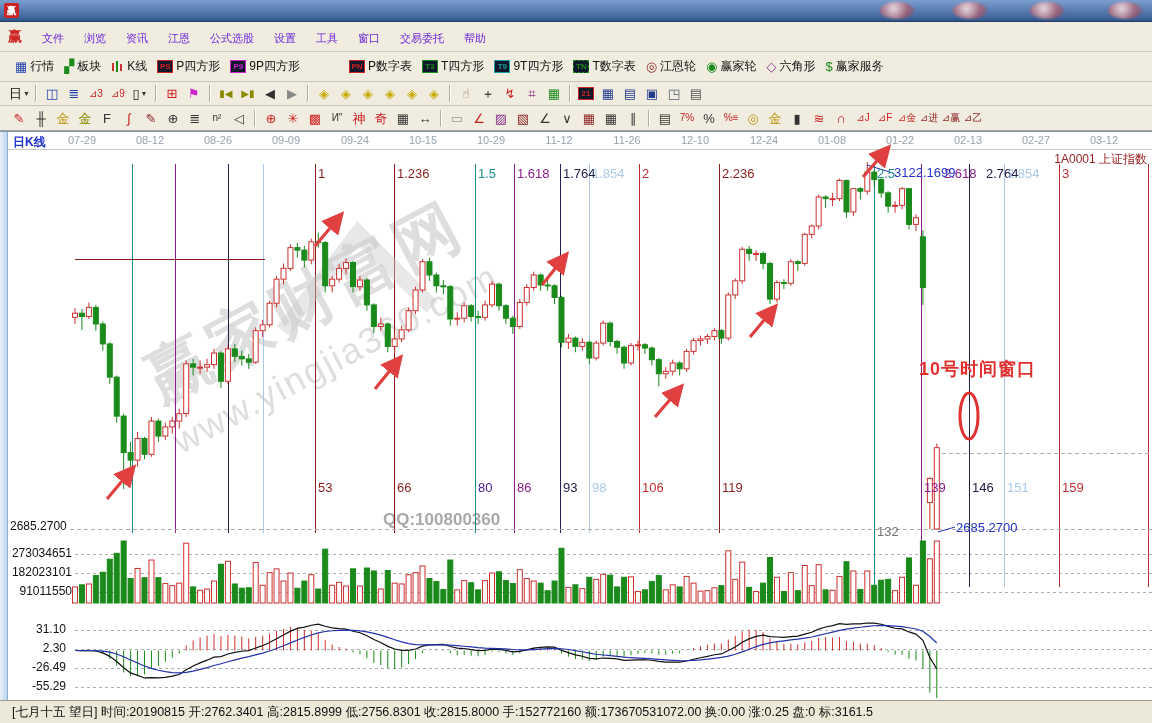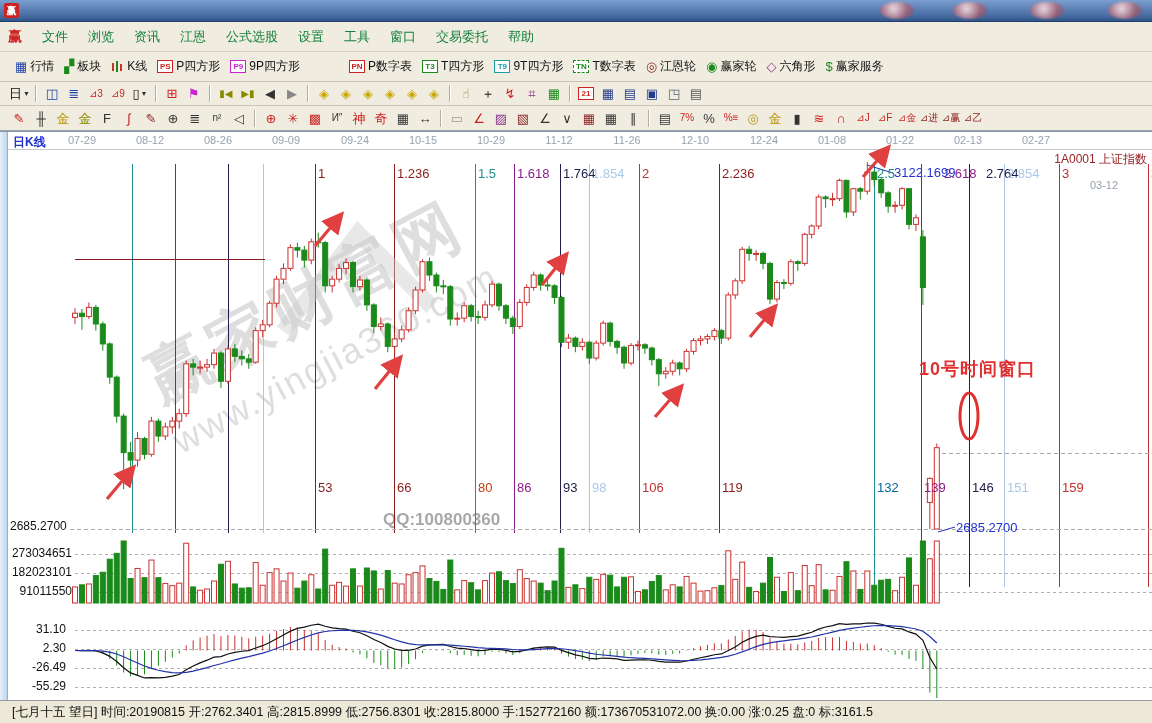--- a/index.html
+++ b/index.html
@@ -14,33 +14,33 @@
   .tb-logo{width:15px;height:15px;margin:0 5px 0 4px;background:#cc2222;color:#fff;
     font-size:10px;font-weight:bold;display:flex;align-items:center;justify-content:center;border-radius:2px;}
   .tb-title{font-size:12.5px;color:#0c1330;white-space:nowrap;}
   .tb-stamp{position:absolute;top:2px;width:34px;height:17px;border-radius:50%;
     background:radial-gradient(circle at 40% 40%, rgba(255,230,230,.85), rgba(205,80,80,.55) 60%, rgba(160,40,40,.25));
     filter:blur(1px);}
   
   .menubar{position:absolute;left:0;top:22px;width:1152px;height:30px;background:#f0ede0;
     display:flex;align-items:center;border-bottom:1px solid #d6d2c0;}
   .mb-logo{color:#cc2222;font-weight:bold;font-size:14px;margin:0 10px 0 8px;}
-  .menu-item{font-size:13px;color:#15803d;padding:4px 10px;cursor:default;text-align:right;}
+  .menu-item{font-size:11px;color:#6d28d9;padding:4px 10px;cursor:default;text-align:right;}
   
   .toolbar1{position:absolute;left:0;top:52px;width:1152px;height:30px;background:#f0ede0;
     display:flex;align-items:center;border-bottom:1px solid #c9c5b2;padding-left:10px;}
   .toolbar2{position:absolute;left:0;top:82px;width:1152px;height:24px;background:#f0ede0;
     display:flex;align-items:center;border-bottom:1px solid #c9c5b2;padding-left:8px;}
   .toolbar3{position:absolute;left:0;top:106px;width:1152px;height:25px;background:#f0ede0;
     display:flex;align-items:center;border-bottom:1px solid #9aa2ac;padding-left:8px;}
   .tbtn{display:inline-flex;align-items:center;gap:3px;padding:1px 4px;font-size:12px;color:#111;
     border:1px solid transparent;white-space:nowrap;}
   .gl{display:inline-flex;align-items:center;justify-content:center;font-size:13px;line-height:1;}
   .bicon{width:16px;height:13px;border:1px solid currentColor;font-size:8px;font-weight:bold;
-    display:inline-flex;align-items:center;justify-content:center;background:#ffffff;line-height:1;}
+    display:inline-flex;align-items:center;justify-content:center;background:#0f172a;line-height:1;}
   .bicon.dashed{border-style:dashed;}
   .icon-kline{width:13px;height:13px;background:
     linear-gradient(#cc3030,#cc3030) 1px 3px/2px 8px no-repeat,
     linear-gradient(#1a8a1a,#1a8a1a) 5px 1px/2px 11px no-repeat,
     linear-gradient(#cc3030,#cc3030) 9px 4px/2px 7px no-repeat;}
   .vsep{width:2px;height:17px;border-left:1px solid #b2ae9c;border-right:1px solid #fff;margin:0 4px;}
   .dbtn{display:inline-flex;align-items:center;justify-content:center;min-width:22px;height:20px;
     font-size:11px;line-height:1;padding:0 1px;}
   .dd{font-size:7px;color:#333;margin-left:1px;}
   
@@ -395,21 +395,21 @@
         <span class="dt" style="left: 393px;">10-15</span>
         <span class="dt" style="left: 461px;">10-29</span>
         <span class="dt" style="left: 529px;">11-12</span>
         <span class="dt" style="left: 597px;">11-26</span>
         <span class="dt" style="left: 665px;">12-10</span>
         <span class="dt" style="left: 734px;">12-24</span>
         <span class="dt" style="left: 802px;">01-08</span>
         <span class="dt" style="left: 870px;">01-22</span>
         <span class="dt" style="left: 938px;">02-13</span>
         <span class="dt" style="left: 1006px;">02-27</span>
-        <span class="dt" style="left: 1074px; margin-top: 45px;">03-12</span>
+        <span class="dt" style="left: 1074px;">03-12</span>
       </div>
     <span class="symbol-label">1A0001  上证指数</span>
 
     <div class="watermark">
       <div class="wm1">赢家财富网</div>
       <div class="wm2">www.yingjia360.com</div>
     </div>
     <span class="wm-qq">QQ:100800360</span>
 
     <svg id="cvs" width="1152" height="569">
@@ -1082,33 +1082,33 @@
         <line x1="750" y1="205" x2="775" y2="175" stroke="#e04040" stroke-width="3.2" marker-end="url(#ah)"></line>
         <line x1="863" y1="45" x2="888" y2="16" stroke="#e04040" stroke-width="3.2" marker-end="url(#ah)"></line>
         <ellipse cx="969" cy="284" rx="9" ry="23" fill="none" stroke="#e03030" stroke-width="3"></ellipse>
       </svg>
     <div id="labels">
         <span class="fibtop" style="left: 318px; color: rgb(138, 28, 28);">1</span>
         <span class="fibbot" style="left: 318px; color: rgb(138, 28, 28);">53</span>
         <span class="fibtop" style="left: 397px; color: rgb(138, 28, 28);">1.236</span>
         <span class="fibbot" style="left: 397px; color: rgb(138, 28, 28);">66</span>
         <span class="fibtop" style="left: 478px; color: rgb(33, 140, 140);">1.5</span>
-        <span class="fibbot" style="left: 478px; color: #c2410c;">80</span>
+        <span class="fibbot" style="left: 478px; color: #4c1d95;">80</span>
         <span class="fibtop" style="left: 517px; color: rgb(140, 28, 140);">1.618</span>
         <span class="fibbot" style="left: 517px; color: rgb(140, 28, 140);">86</span>
         <span class="fibtop" style="left: 563px; color: rgb(32, 32, 74);">1.764</span>
         <span class="fibbot" style="left: 563px; color: rgb(32, 32, 74);">93</span>
         <span class="fibtop" style="left: 592px; color: rgb(170, 200, 230);">1.854</span>
         <span class="fibbot" style="left: 592px; color: rgb(170, 200, 230);">98</span>
         <span class="fibtop" style="left: 642px; color: rgb(192, 48, 48);">2</span>
         <span class="fibbot" style="left: 642px; color: rgb(192, 48, 48);">106</span>
         <span class="fibtop" style="left: 722px; color: rgb(138, 28, 28);">2.236</span>
         <span class="fibbot" style="left: 722px; color: rgb(138, 28, 28);">119</span>
         <span class="fibtop" style="left: 877px; color: rgb(33, 140, 140);">2.5</span>
-        <span class="fibbot" style="left: 877px; color: #0369a1;">132</span>
+        <span class="fibbot" style="left: 877px; color: #737373; margin-top: 44px;">132</span>
         <span class="fibtop" style="left: 944px; color: rgb(140, 28, 140);">2.618</span>
         <span class="fibbot" style="left: 924px; color: rgb(140, 28, 140);">139</span>
         <span class="fibtop" style="left: 972px; color: rgb(32, 32, 74); margin-left: 14px;">2.764</span>
         <span class="fibbot" style="left: 972px; color: rgb(32, 32, 74);">146</span>
         <span class="fibtop" style="left: 1007px; color: rgb(170, 200, 230);">2.854</span>
         <span class="fibbot" style="left: 1007px; color: rgb(170, 200, 230);">151</span>
         <span class="fibtop" style="left: 1062px; color: rgb(192, 48, 48);">3</span>
         <span class="fibbot" style="left: 1062px; color: rgb(192, 48, 48);">159</span>
         <span class="fibtop" style="left: 1151px; color: rgb(192, 48, 48);">3</span>
         <span class="fibbot" style="left: 1151px; color: rgb(192, 48, 48);">1</span>

